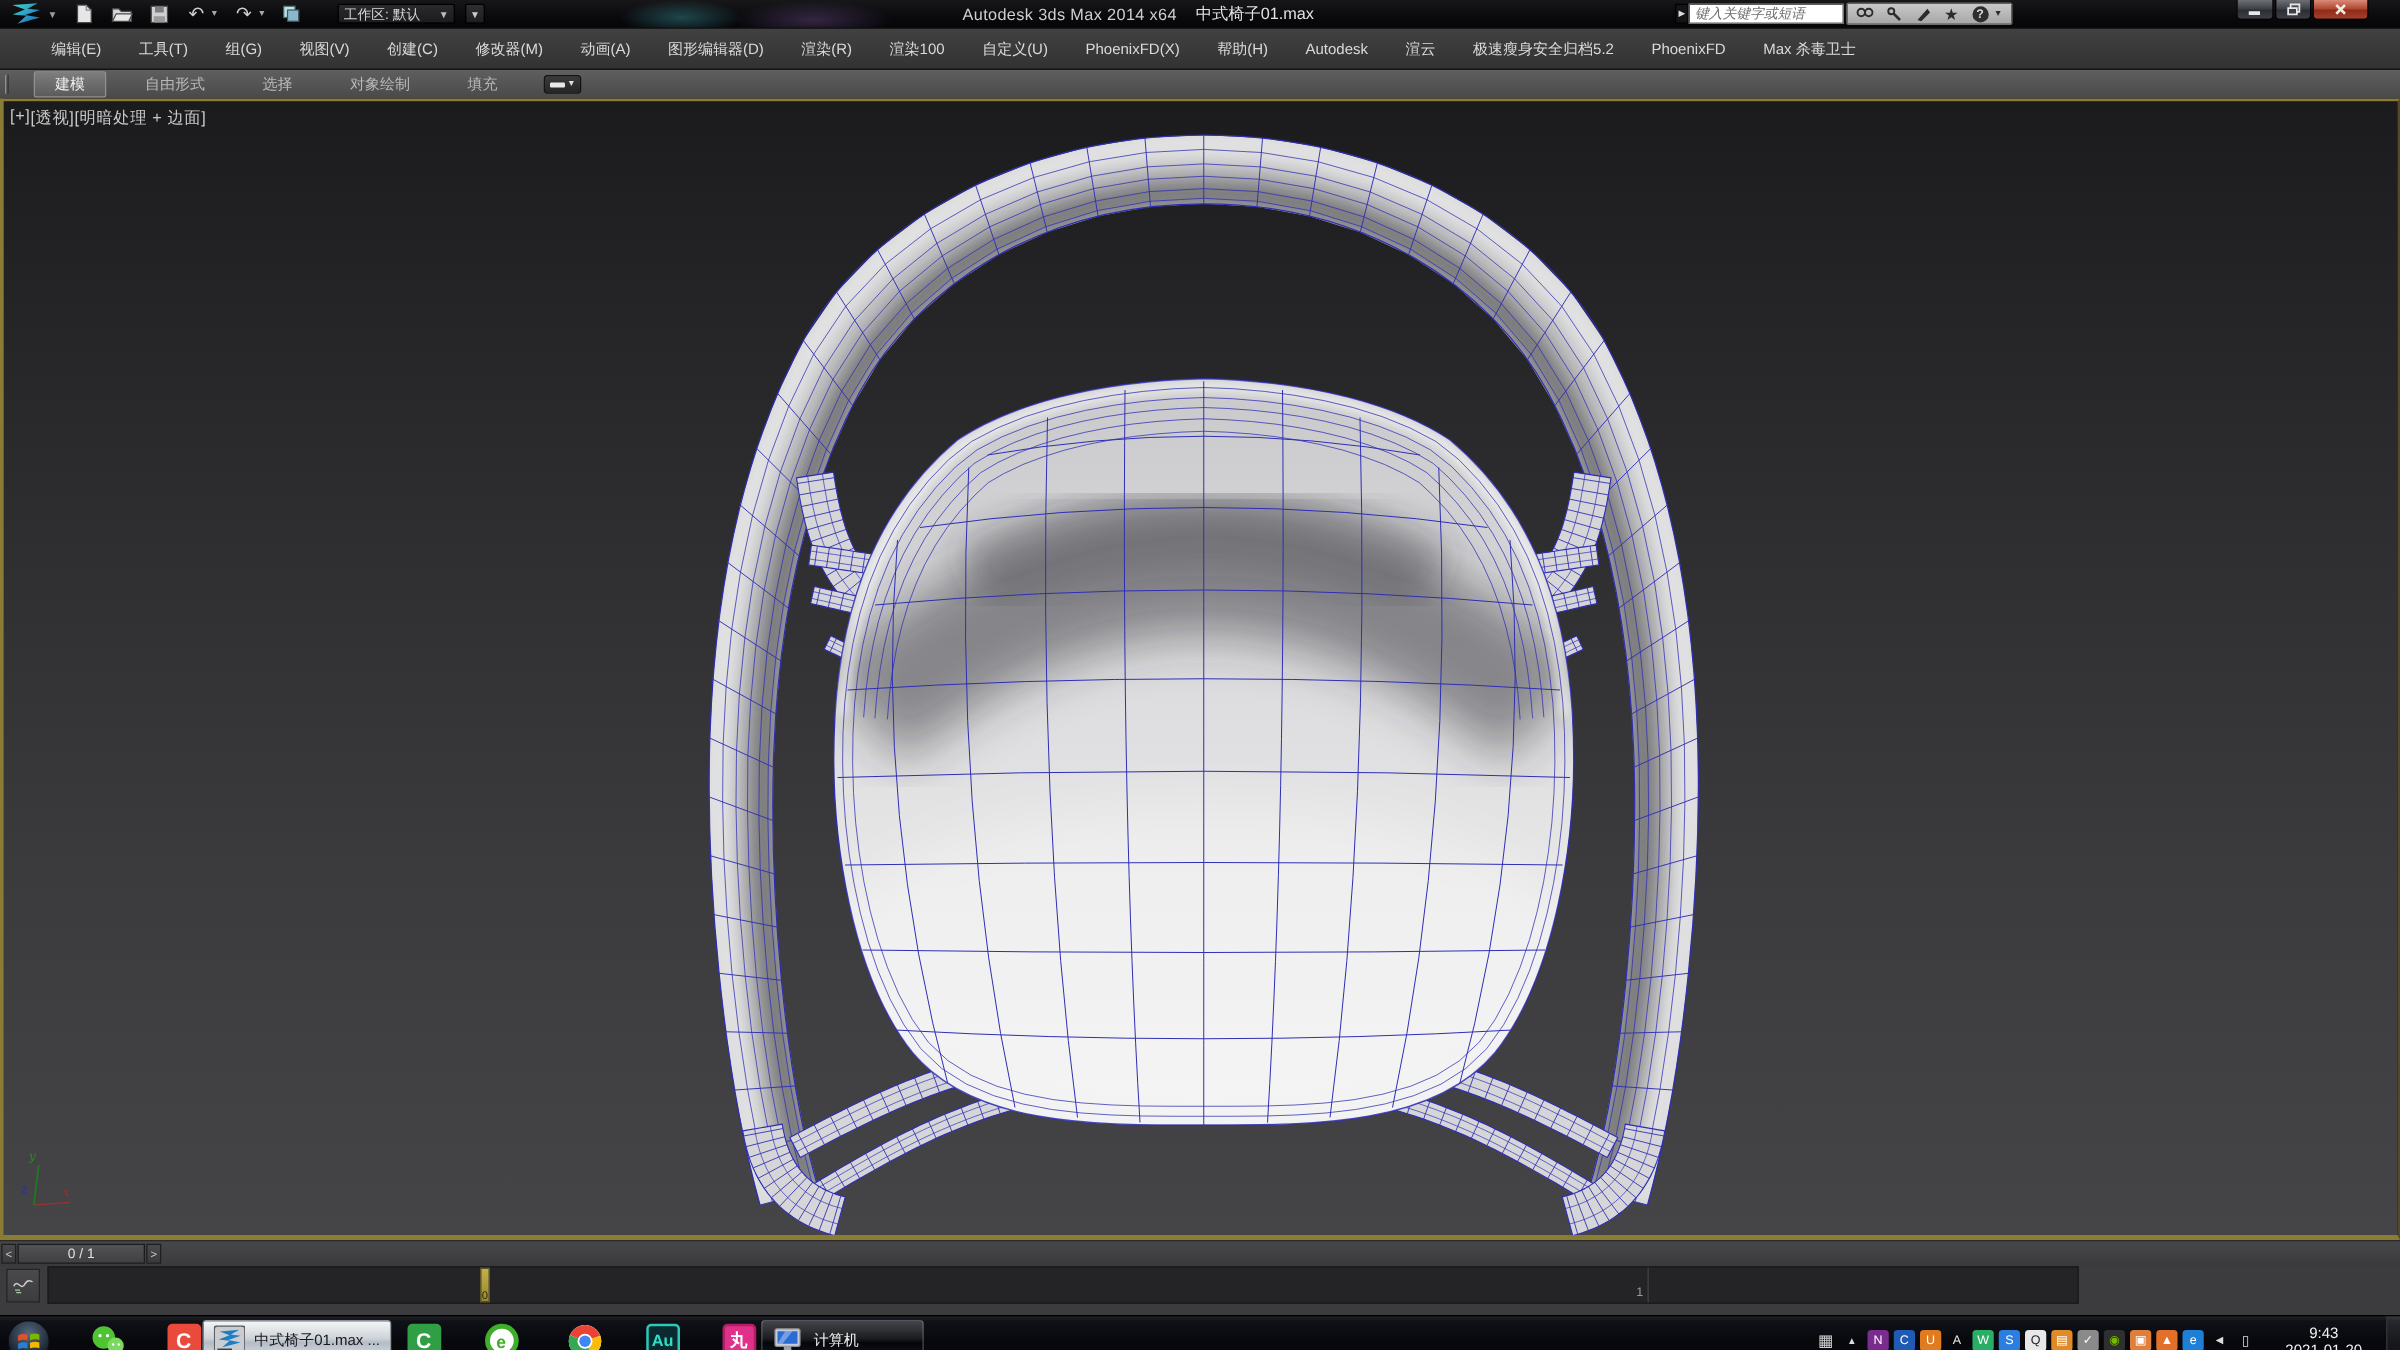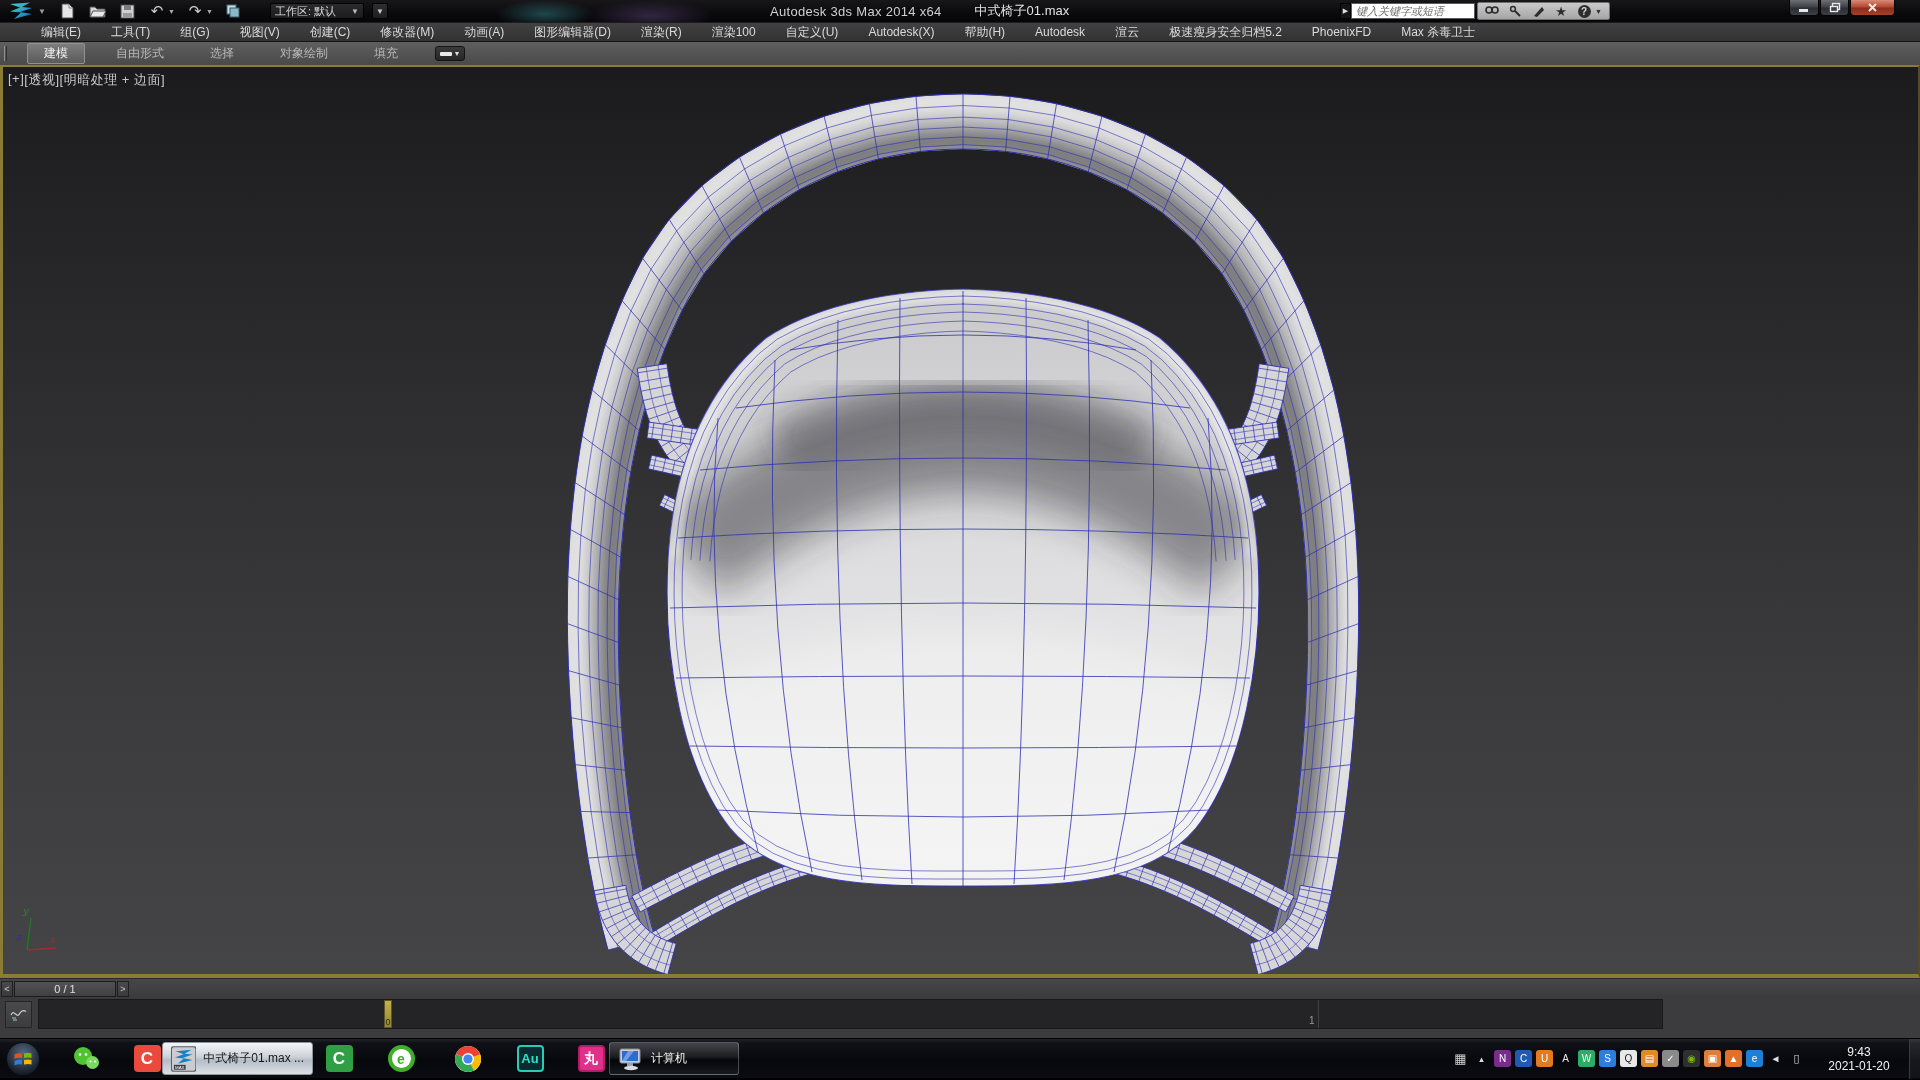--- a/index.html
+++ b/index.html
@@ -11,38 +11,38 @@
 .qat{display:flex;align-items:center;height:22px}
 .logo-btn{width:48px;height:22px;display:flex;align-items:center;padding-left:6px}
 .logo-dd{color:#9a9a9a;font-size:8px;margin-left:2px}
 .qicon{display:flex;align-items:center;justify-content:center;width:22px;height:20px;margin-left:8px}
 .uarrow{color:#cfcfcf;font-size:15px;line-height:1;font-family:"DejaVu Sans",sans-serif}
 .ddmini{color:#a8a8a8;font-size:7px;margin-left:0px;width:8px}
 .workspace{margin-left:26px;width:94px;height:16px;background:linear-gradient(#2a2a2d,#1c1c1f);border:1px solid #000;border-radius:2px;color:#d6d6d6;font-size:11px;display:flex;align-items:center;padding:0 4px}
 .workspace .wlab{flex:1;white-space:nowrap;overflow:hidden}
 .workspace .dd{color:#bbb;font-size:8px}
 .qdrop{margin-left:8px;width:16px;height:16px;display:flex;align-items:center;justify-content:center;color:#ccc;font-size:8px;background:linear-gradient(#2e2e31,#1e1e21);border:1px solid #000;border-radius:2px}
-.titles{position:absolute;left:770px;top:0;height:22px;display:flex;align-items:center;gap:33px}
+.titles{position:absolute;left:770px;top:0;height:22px;display:flex;align-items:center;gap:15px}
 .apptitle{color:#cfcfcf;font-size:13px;letter-spacing:.3px}
 .filetitle{color:#e2e2e2;font-size:13px}
 .tbright{position:absolute;right:18px;top:0;height:22px;display:flex;align-items:center}
 .searrow{width:11px;height:16px;background:#141416;border:1px solid #000;color:#ddd;font-size:7px;display:flex;align-items:center;justify-content:center}
 .searchbox{width:124px;height:16px;border:1px solid #5a5a5a;background:#fff;font-size:11px;font-style:italic;color:#333;padding:0 4px;outline:none}
 .searchbox::placeholder{color:#6e6e6e;font-style:italic}
 .helpicons{display:flex;align-items:center;height:18px;background:linear-gradient(#c9c9c9,#a6a6a6);border:1px solid #6e6e6e;border-radius:2px;margin-left:2px;padding:0 7px;gap:9px}
 .hicon{display:flex;align-items:center;justify-content:center;width:14px;height:14px}
 .hstar{color:#2c2c2c;font-size:13px;line-height:1}
 .hq{width:13px;height:13px;border-radius:50%;background:#2e2e2e;color:#d8d8d8;font-size:10px;font-weight:bold;display:flex;align-items:center;justify-content:center}
 .hdd{color:#2e2e2e;font-size:7px;margin-left:-5px}
 .winbtns{display:flex;margin-left:178px;margin-right:7px;height:22px;align-items:flex-start}
 .wbtn{height:16px;border:1px solid #050505;border-top:none;background:linear-gradient(#6c6f74,#3f4248 45%,#2b2e33 55%,#3c3f45);display:flex;align-items:center;justify-content:center;border-radius:0 0 4px 4px;margin-left:1px}
 .wbtn.min{width:30px}.wbtn.res{width:29px}
 .wbtn.close{width:45px;background:linear-gradient(#d98a76,#b34a35 45%,#8f2c1a 55%,#a63f28)}
 
-.menubar{height:20px;background:linear-gradient(#414141,#323232);border-top:1px solid #1c1c1c;border-bottom:1px solid #141414;display:flex;align-items:center;padding-left:26px}
+.menubar{height:34px;background:linear-gradient(#414141,#323232);border-top:1px solid #1c1c1c;border-bottom:1px solid #141414;display:flex;align-items:center;padding-left:26px}
 .mitem{color:#dadada;font-size:12px;padding:0 15px;height:100%;display:flex;align-items:center;white-space:nowrap}
 
 .ribbon{height:23px;background:linear-gradient(#5f5f5f,#494949);display:flex;align-items:center}
 .grip{width:3px;height:15px;border-left:1px solid #8f8f8f;border-right:1px solid #333;margin:0 12px 0 4px}
 .rtab{color:#b9b9b9;font-size:12px;padding:0 23px;white-space:nowrap}
 .rtab.active{background:linear-gradient(#7d7d7d,#5b5b5b);border:1px solid #919191;border-radius:2px;color:#efefef;padding:1px 16px;margin:0 8px}
 .rdrop{margin-left:14px;width:30px;height:15px;background:linear-gradient(#3a3a3a,#262626);border:1px solid #141414;border-radius:3px;display:flex;align-items:center;justify-content:center;gap:2px}
 .rdrop .bar{width:12px;height:4px;background:#e8e8e8;border-radius:1px}
 .rdrop .dd{color:#ddd;font-size:7px}
 
@@ -218,21 +218,21 @@
     <span class="mitem" data-name="menu-item-tools">工具(T)</span>
     <span class="mitem" data-name="menu-item-group">组(G)</span>
     <span class="mitem" data-name="menu-item-views">视图(V)</span>
     <span class="mitem" data-name="menu-item-create">创建(C)</span>
     <span class="mitem" data-name="menu-item-modifiers">修改器(M)</span>
     <span class="mitem" data-name="menu-item-animation">动画(A)</span>
     <span class="mitem" data-name="menu-item-graph-editors">图形编辑器(D)</span>
     <span class="mitem" data-name="menu-item-rendering">渲染(R)</span>
     <span class="mitem" data-name="menu-item-render100">渲染100</span>
     <span class="mitem" data-name="menu-item-customize">自定义(U)</span>
-    <span class="mitem" data-name="menu-item-maxscript">Autodesk(X)</span>
+    <span class="mitem" data-name="menu-item-maxscript">PhoenixFD(X)</span>
     <span class="mitem" data-name="menu-item-help">帮助(H)</span>
     <span class="mitem" data-name="menu-item-maxmummy">Autodesk</span>
     <span class="mitem" data-name="menu-item-renderbus">渲云</span>
     <span class="mitem" data-name="menu-item-slimming-archive">极速瘦身安全归档5.2</span>
     <span class="mitem" data-name="menu-item-phoenixfd">PhoenixFD</span>
     <span class="mitem" data-name="menu-item-antivirus">Max 杀毒卫士</span>
   </div>
 
   <div class="ribbon" data-name="ribbon-bar">
     <span class="grip" data-name="ribbon-grip"></span>

